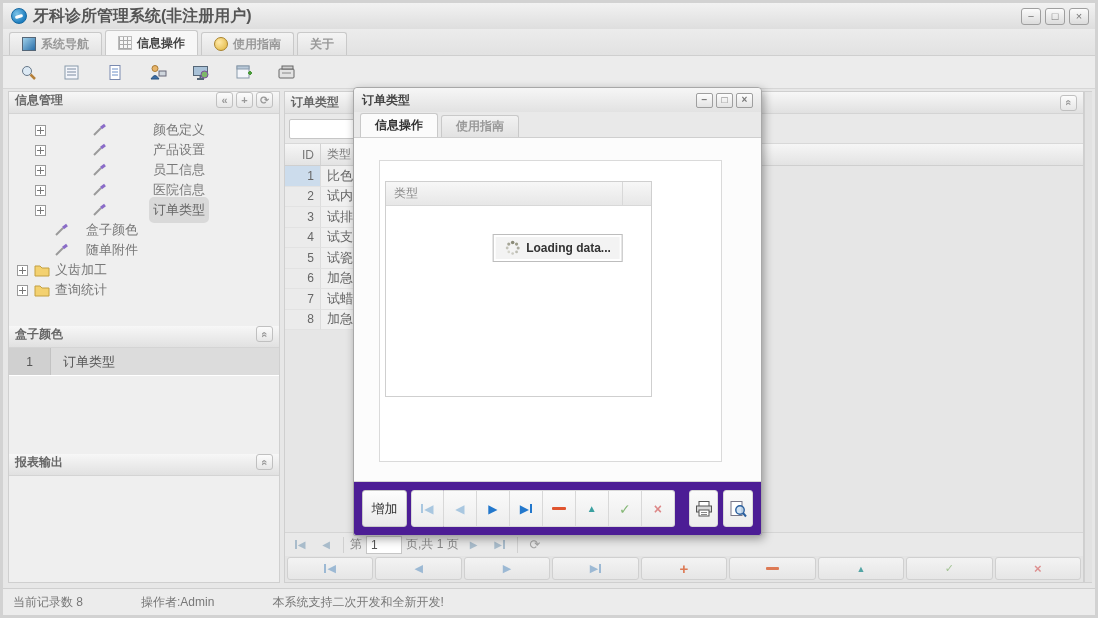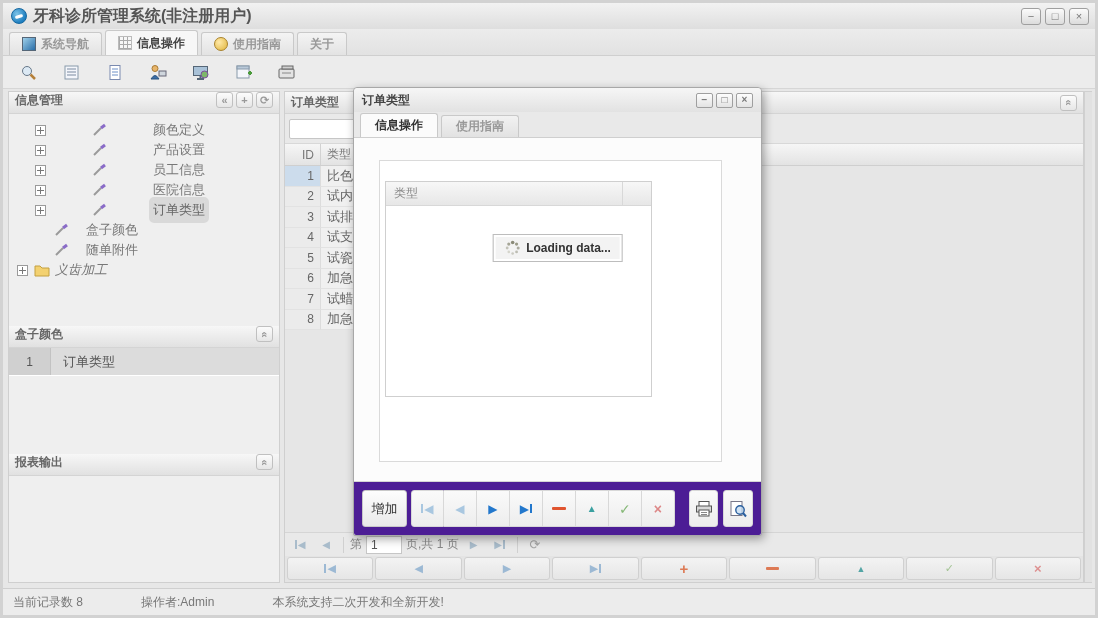--- a/index.html
+++ b/index.html
@@ -54,21 +54,21 @@
   .pbtn.rot{transform:none;}
   .pbtn.rot span{display:inline-block;transform:rotate(90deg);}
   
   .tree{height:212px;padding:6px 0 0 0;overflow:hidden;background:#efefef;
     background-image:linear-gradient(#d8d8d8 1px,transparent 1px);background-size:100% 9999px;background-position:0 -1px;}
   .titem{height:20px;display:flex;align-items:center;font-size:13px;color:#777;}
   .titem .joint{width:11px;height:11px;border:1px solid #9a9a9a;background:#fff;position:relative;margin-right:6px;flex:0 0 auto;}
   .titem .joint:before{content:"";position:absolute;left:1px;right:1px;top:4px;height:1px;background:#777;}
   .titem .joint:after{content:"";position:absolute;top:1px;bottom:1px;left:4px;width:1px;background:#777;}
   .titem .ticon{width:16px;height:14px;margin-right:5px;flex:0 0 auto;}
-  .lvl1{padding-left:8px;font-style:italic;}
+  .lvl1{padding-left:8px;}
   .lvl2{padding-left:26px;gap:40px;}
   .lvl3{padding-left:45px;gap:11px;}
   .titem.sel .tlabel{background:#d9d9d9;outline:4px solid #d9d9d9;border-radius:1px;color:#666;}
   
   .iwitem{height:28px;display:flex;align-items:center;background:#dcdcdc;border-bottom:1px solid #fff;}
   .iwnum{width:42px;align-self:stretch;display:flex;align-items:center;justify-content:center;
     background:#d0d0d0;border-right:1px solid #c2c2c2;font-size:12px;color:#555;}
   .iwlabel{padding-left:12px;font-size:13px;color:#555;}
   .fill1{height:78px;}
   .fill2{flex:1;}
@@ -322,20 +322,27 @@
             </svg>
           <span class="tlabel">随单附件</span>
         </div>
         <div class="titem lvl1">
           <span class="joint"></span>
           <svg class="ticon" viewBox="0 0 16 14">
               <path d="M1 3 h5 l2 2 h7 v8 h-14 z" fill="#f3d170" stroke="#c3a041"></path>
             </svg>
           <span class="tlabel">义齿加工</span>
         </div>
+        <div class="titem lvl1">
+          <span class="joint"></span>
+          <svg class="ticon" viewBox="0 0 16 14">
+              <path d="M1 3 h5 l2 2 h7 v8 h-14 z" fill="#f3d170" stroke="#c3a041"></path>
+            </svg>
+          <span class="tlabel">查询统计</span>
+        </div>
       </div>
       <div class="phead">
         <span>盒子颜色</span>
         <span class="pbtns">
           <span class="pbtn rot">
               <span>«</span>
             </span>
         </span>
       </div>
       <div class="iwitem">

